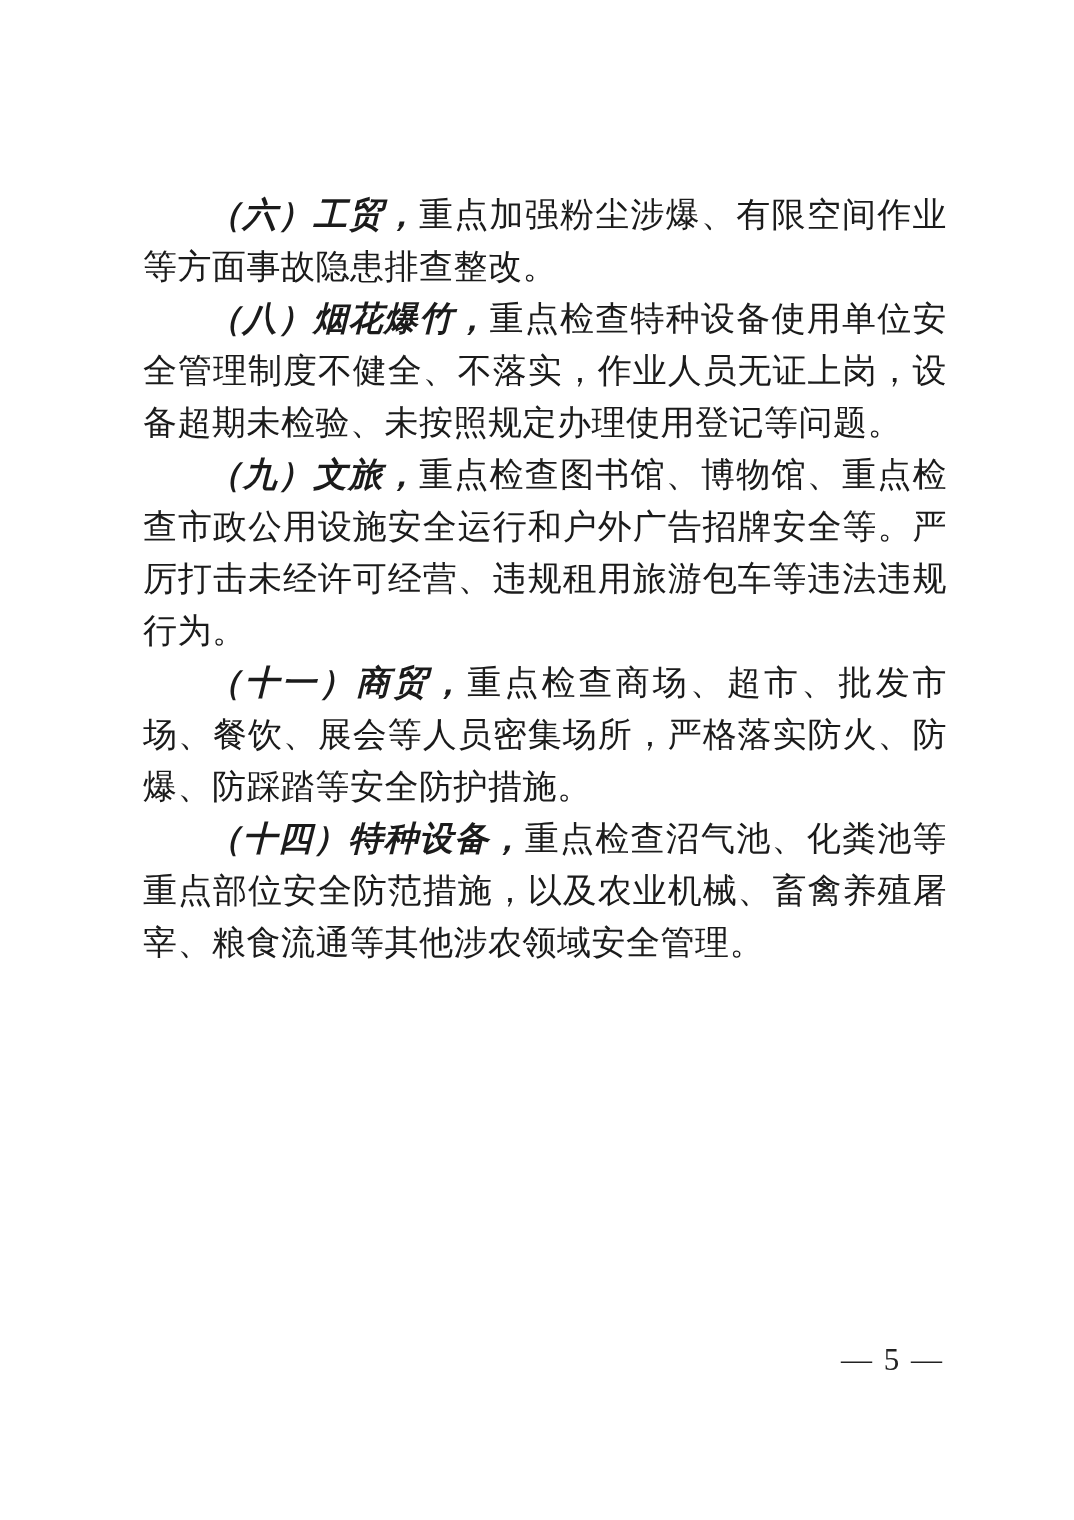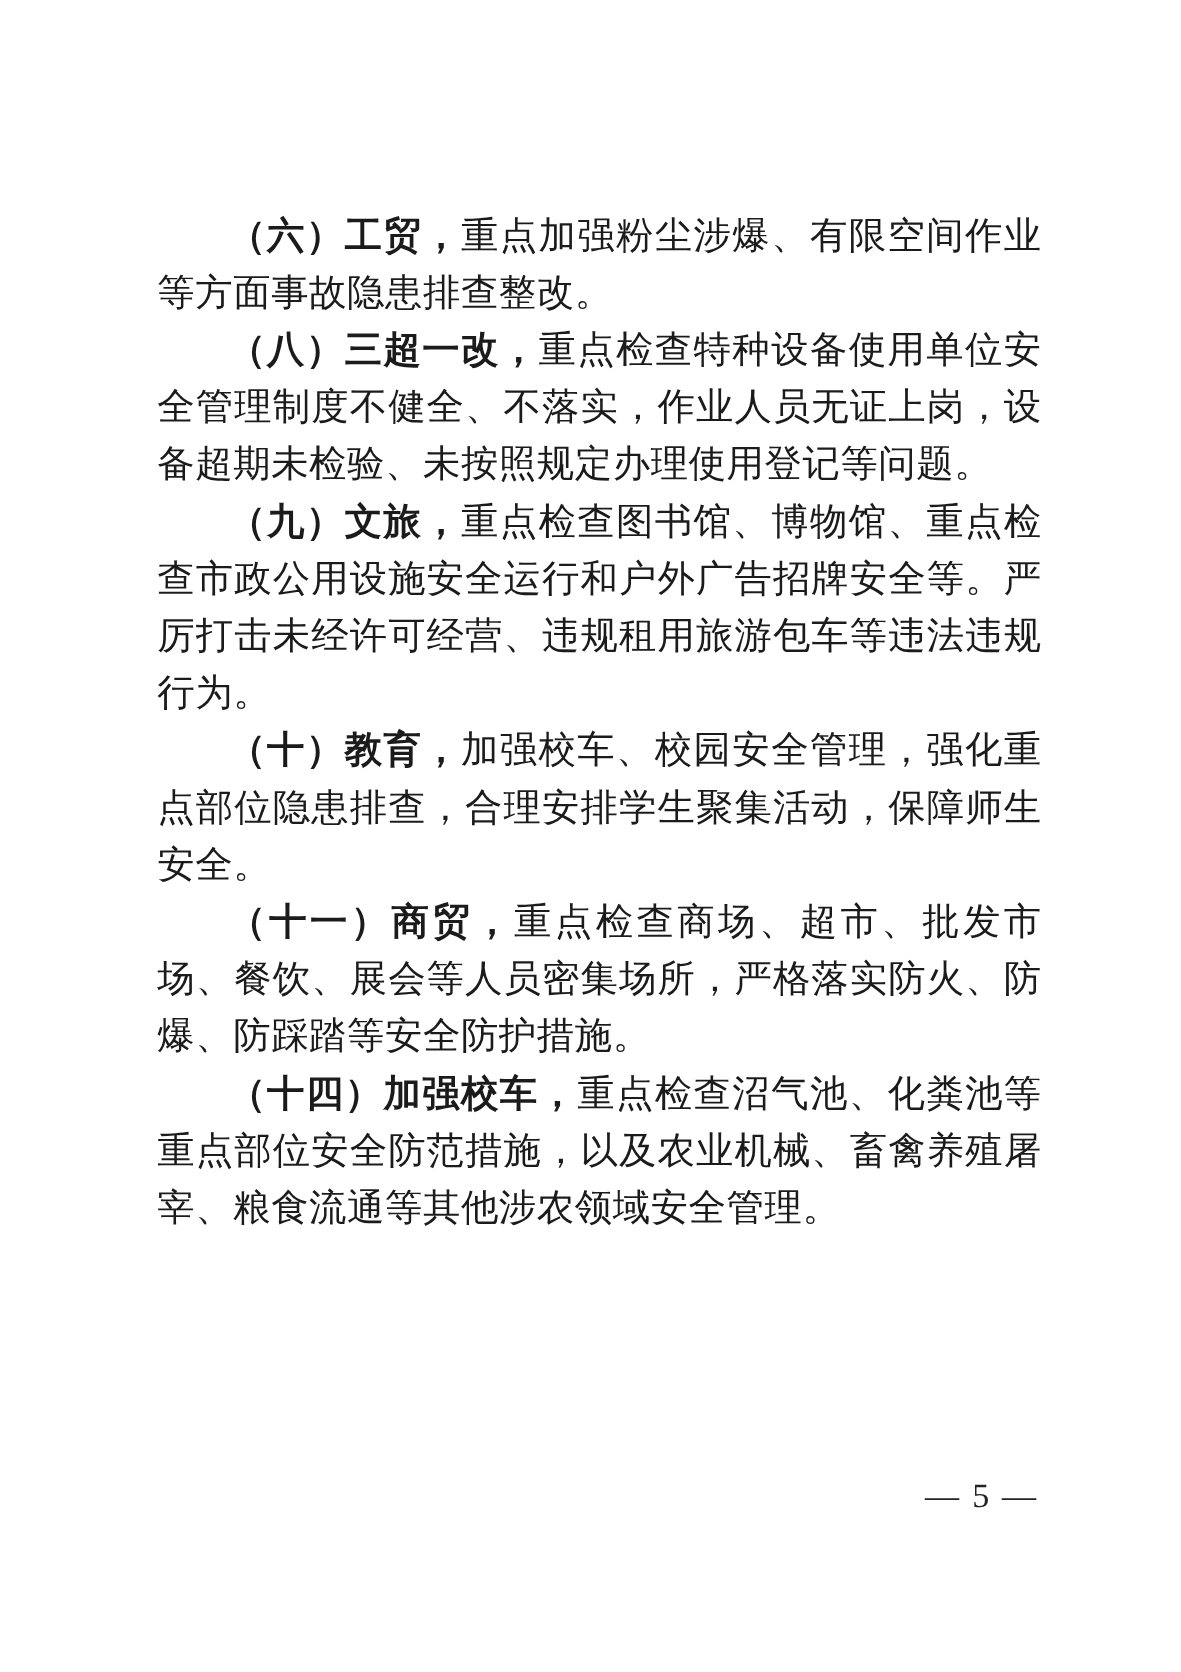--- a/index.html
+++ b/index.html
@@ -28,20 +28,21 @@
     text-align: justify;
     letter-spacing: 0.5px;
   }
   .para {
     margin: 0;
     text-indent: 1.9em;
   }
   .para .label {
     font-weight: bold;
     font-family: "Liberation Serif", "DejaVu Serif", serif;
+    font-style: italic;
   }
   .page-footer {
     position: absolute;
     right: 130px;
     bottom: 142px;
     font-size: 31px;
     line-height: 36px;
     color: #222222;
     letter-spacing: 2px;
     white-space: nowrap;
@@ -50,28 +51,27 @@
 </head>
 <body>
 
 <div class="page">
 
   <div class="doc-body">
 
       <p class="para"><span class="label">（六）工贸，</span><span>重点加强粉尘涉爆、有限空间作业等方面事故隐患排查整改。</span></p>
 
 
-      <p class="para"><span class="label">（八）三超一改，</span><span>重点检查特种设备使用单位安全管理制度不健全、不落实，作业人员无证上岗，设备超期未检验、未按照规定办理使用登记等问题。</span></p>
+      <p class="para"><span class="label">（八）烟花爆竹，</span><span>重点检查特种设备使用单位安全管理制度不健全、不落实，作业人员无证上岗，设备超期未检验、未按照规定办理使用登记等问题。</span></p>
 
       <p class="para"><span class="label">（九）文旅，</span><span>重点检查图书馆、博物馆、重点检查市政公用设施安全运行和户外广告招牌安全等。严厉打击未经许可经营、违规租用旅游包车等违法违规行为。</span></p>
 
-      <p class="para"><span class="label">（十）教育，</span><span>加强校车、校园安全管理，强化重点部位隐患排查，合理安排学生聚集活动，保障师生安全。</span></p>
 
       <p class="para"><span class="label">（十一）商贸，</span><span>重点检查商场、超市、批发市场、餐饮、展会等人员密集场所，严格落实防火、防爆、防踩踏等安全防护措施。</span></p>
 
 
 
-      <p class="para"><span class="label">（十四）加强校车，</span><span>重点检查沼气池、化粪池等重点部位安全防范措施，以及农业机械、畜禽养殖屠宰、粮食流通等其他涉农领域安全管理。</span></p>
+      <p class="para"><span class="label">（十四）特种设备，</span><span>重点检查沼气池、化粪池等重点部位安全防范措施，以及农业机械、畜禽养殖屠宰、粮食流通等其他涉农领域安全管理。</span></p>
     </div>
 
   <div class="page-footer">— 5 —</div>
 
 </div>
 
 </body></html>

